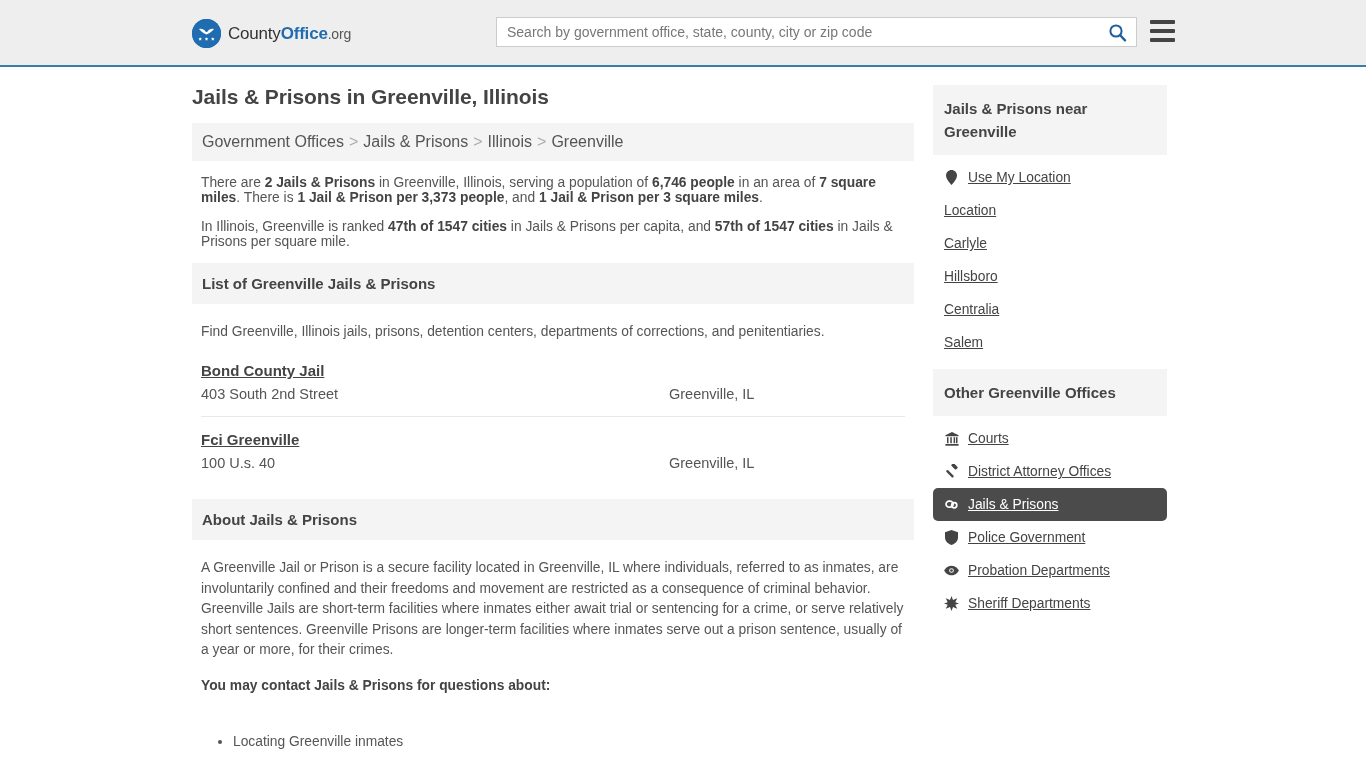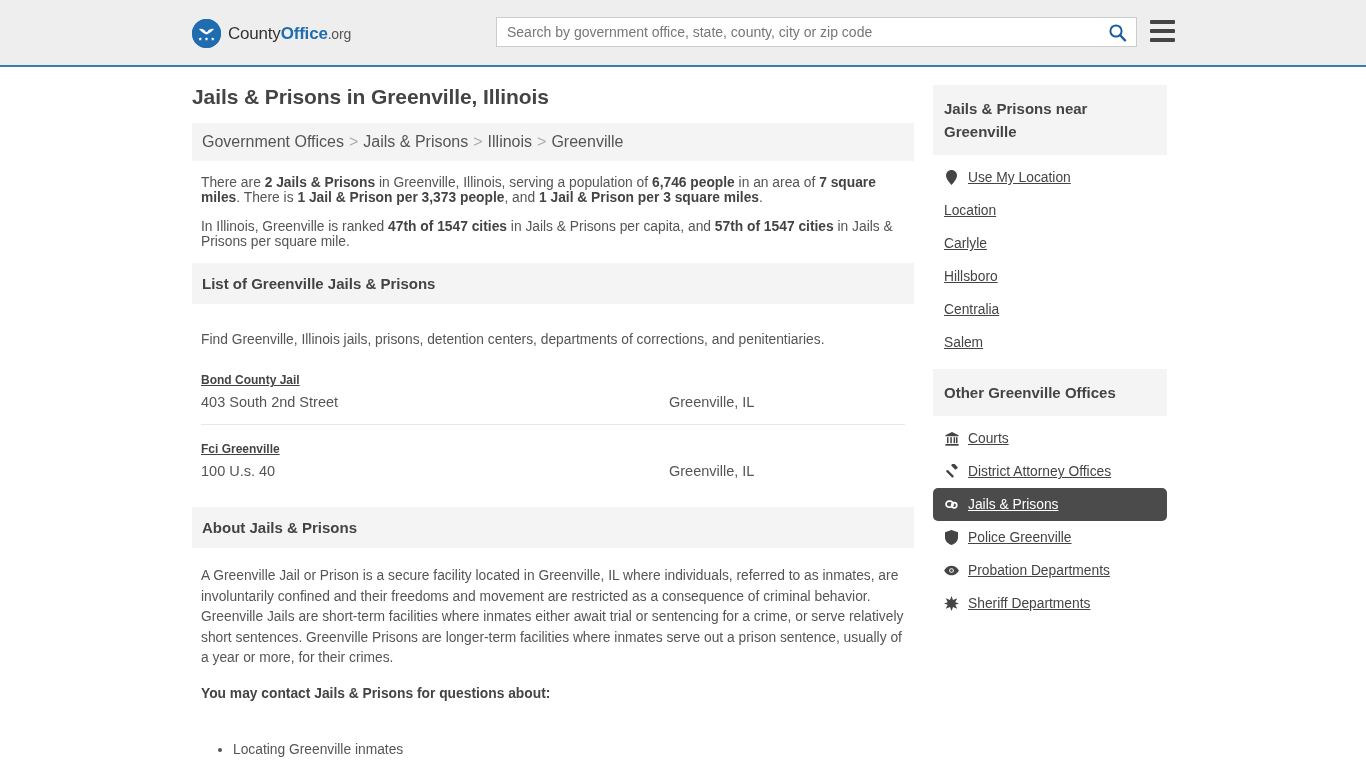--- a/index.html
+++ b/index.html
@@ -154,33 +154,33 @@
     font-size: 15px;
     font-weight: bold;
     color: #444444;
     margin-top: 12px;
   }
   .section-body { padding: 0 9px; }
   .section-desc {
     font-size: 13.8px;
     color: #555;
     line-height: 21px;
-    margin: 25px 0 20px 0;
+    margin: 17px 0 20px 0;
   }
 
   
   .listing {
     padding: 0 0 14px 0;
     border-bottom: 1px solid #e8e8e8;
     margin-bottom: 14px;
   }
   .listing:last-child { border-bottom: none; }
   .listing-name {
     display: inline-block;
-    font-size: 12px;
+    font-size: 15px;
     font-weight: bold;
     color: #444444;
     text-decoration: underline;
     margin-bottom: 7px;
     cursor: pointer;
   }
   .listing-row {
     display: flex;
     font-size: 14.5px;
     color: #555;
@@ -417,21 +417,21 @@
             </span>
             <span class="lbl">Jails &amp; Prisons</span>
           </div>
 
           <div class="side-item">
             <span class="ico">
               <svg width="13" height="15" viewBox="0 0 13 15">
                 <path d="M6.5 0 L13 2.2 L13 7.4 C13 11 10.2 13.6 6.5 15 C2.8 13.6 0 11 0 7.4 L0 2.2 Z" fill="currentColor"></path>
               </svg>
             </span>
-            <span class="lbl">Police Greenville</span>
+            <span class="lbl">Police Government</span>
           </div>
 
           <div class="side-item">
             <span class="ico">
               <svg width="16" height="11" viewBox="0 0 16 11">
                 <path d="M8 0.4 C3.6 0.4 0.7 4 0.2 5.5 C0.7 7 3.6 10.6 8 10.6 C12.4 10.6 15.3 7 15.8 5.5 C15.3 4 12.4 0.4 8 0.4 Z" fill="currentColor"></path>
                 <circle cx="8" cy="5.5" r="2.5" fill="#f4f4f4"></circle>
                 <circle cx="8" cy="5.5" r="1.4" fill="currentColor"></circle>
               </svg>
             </span>

